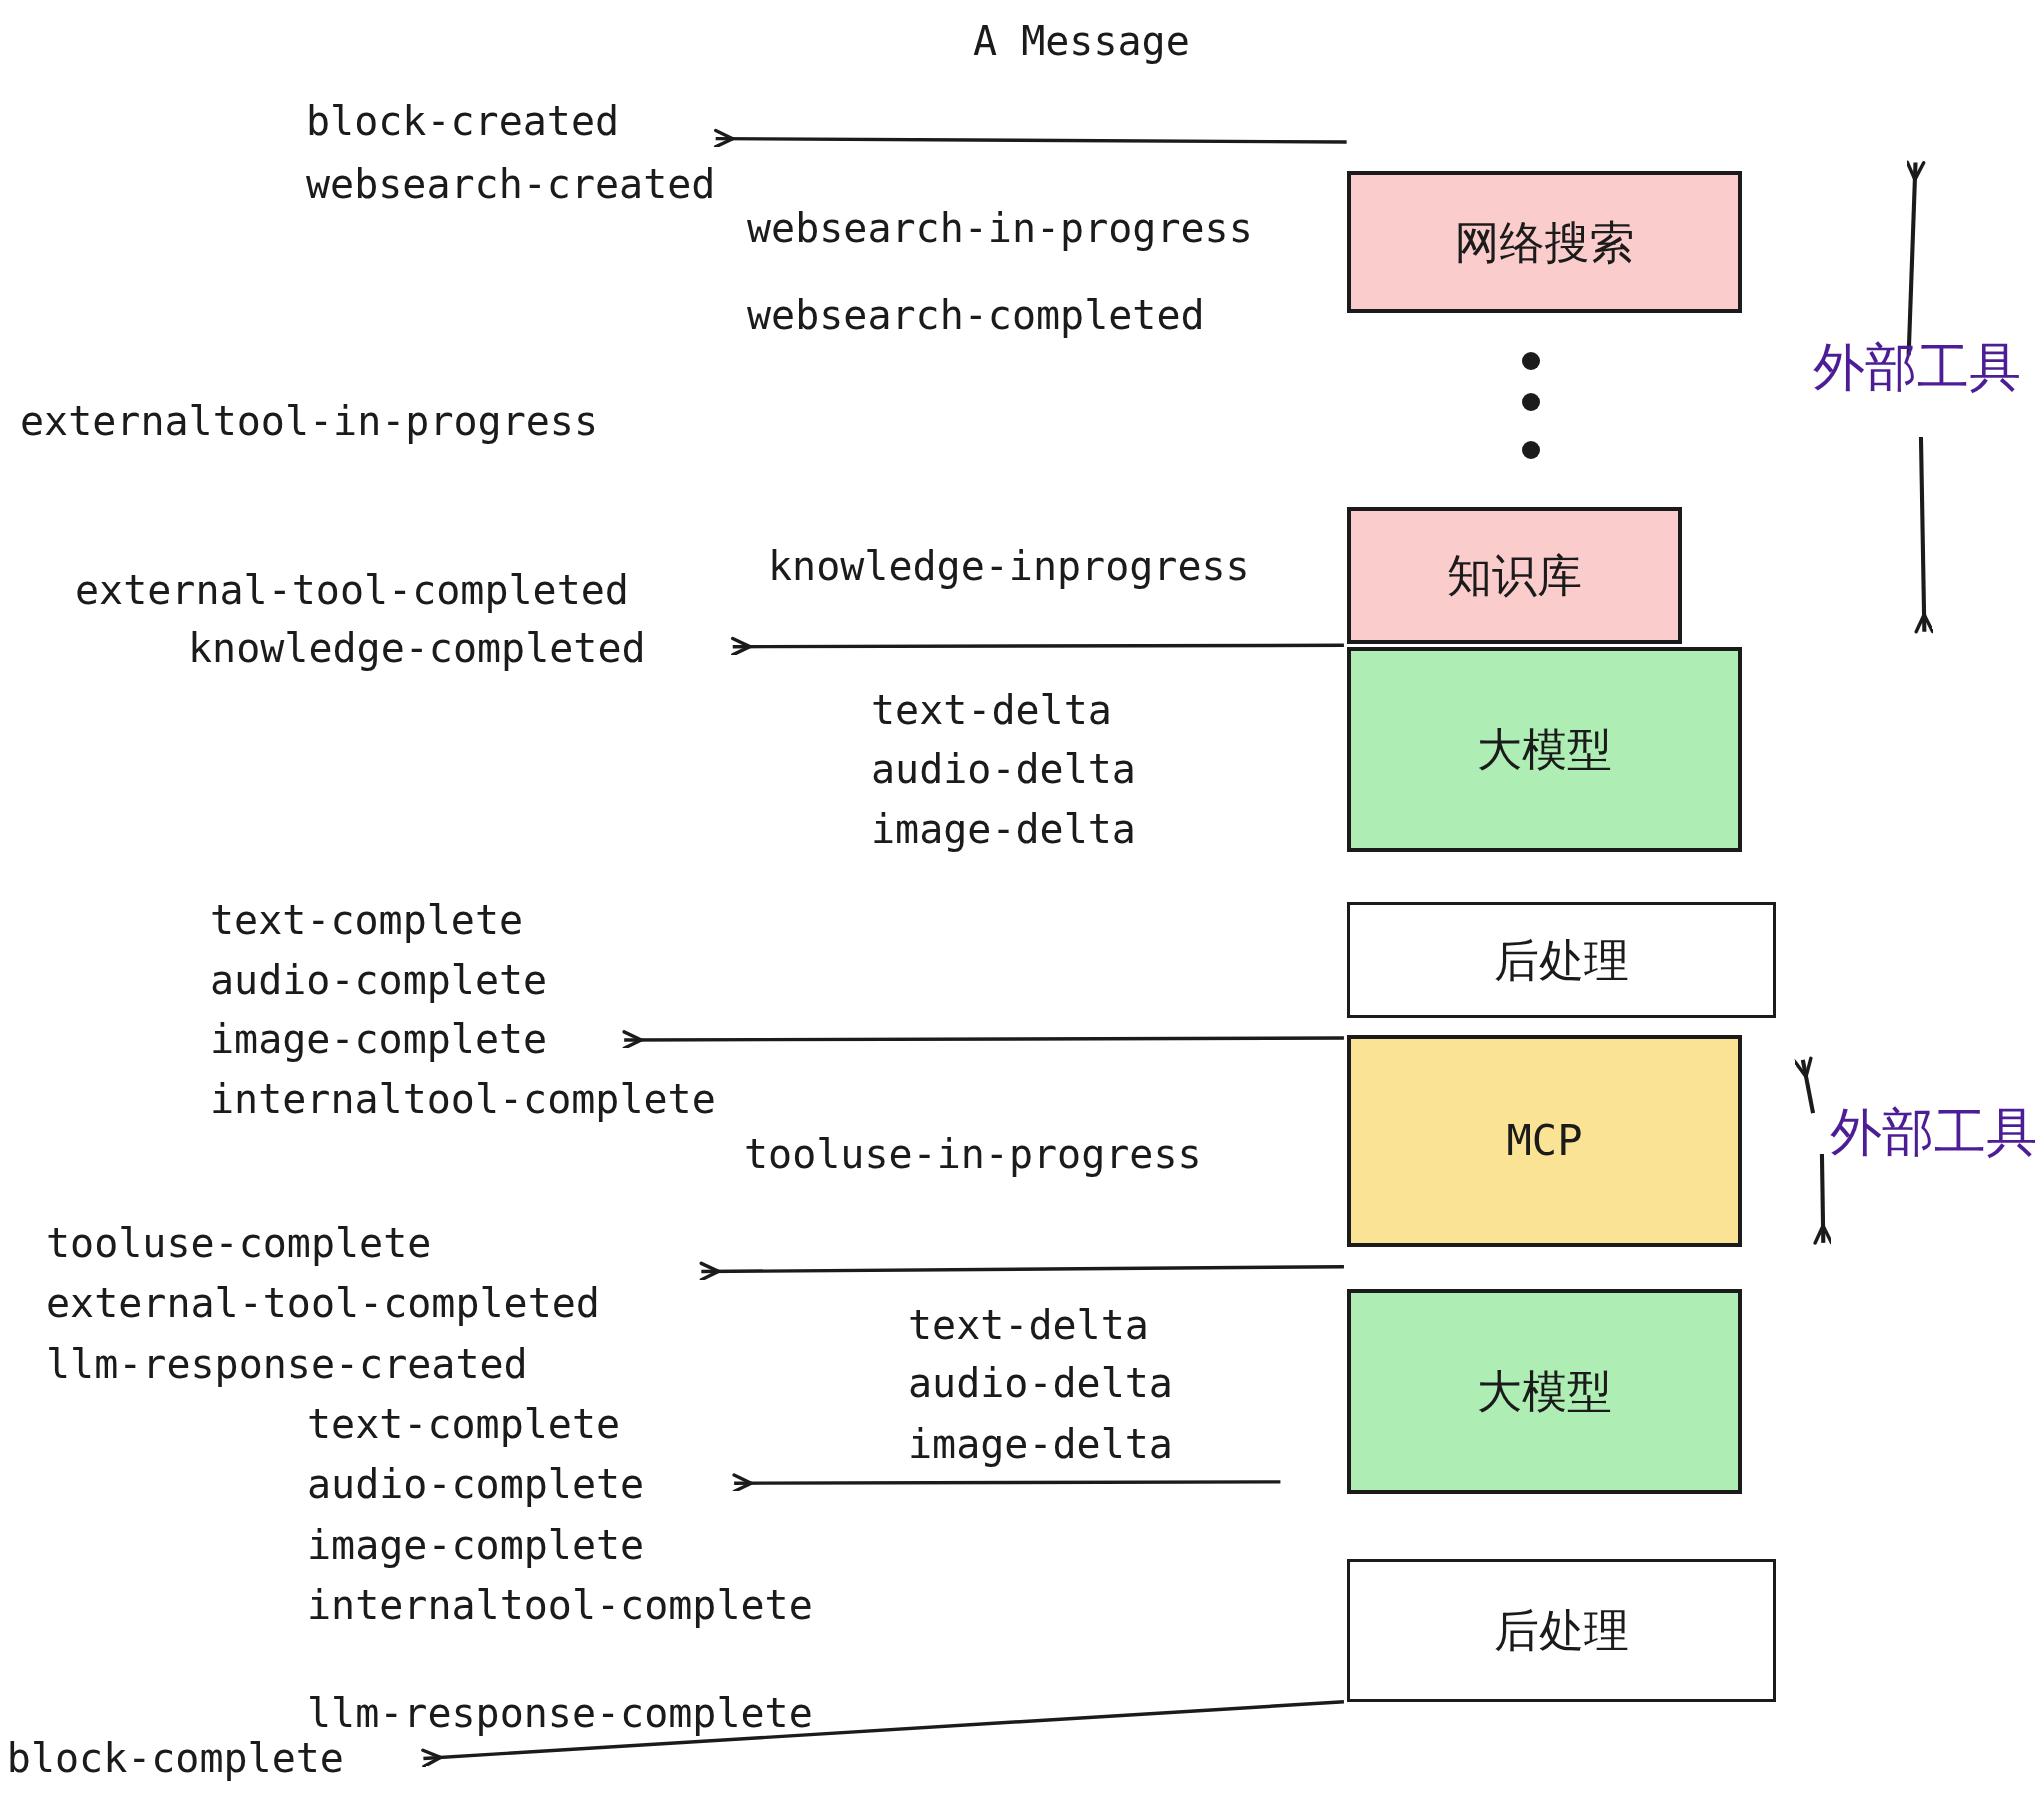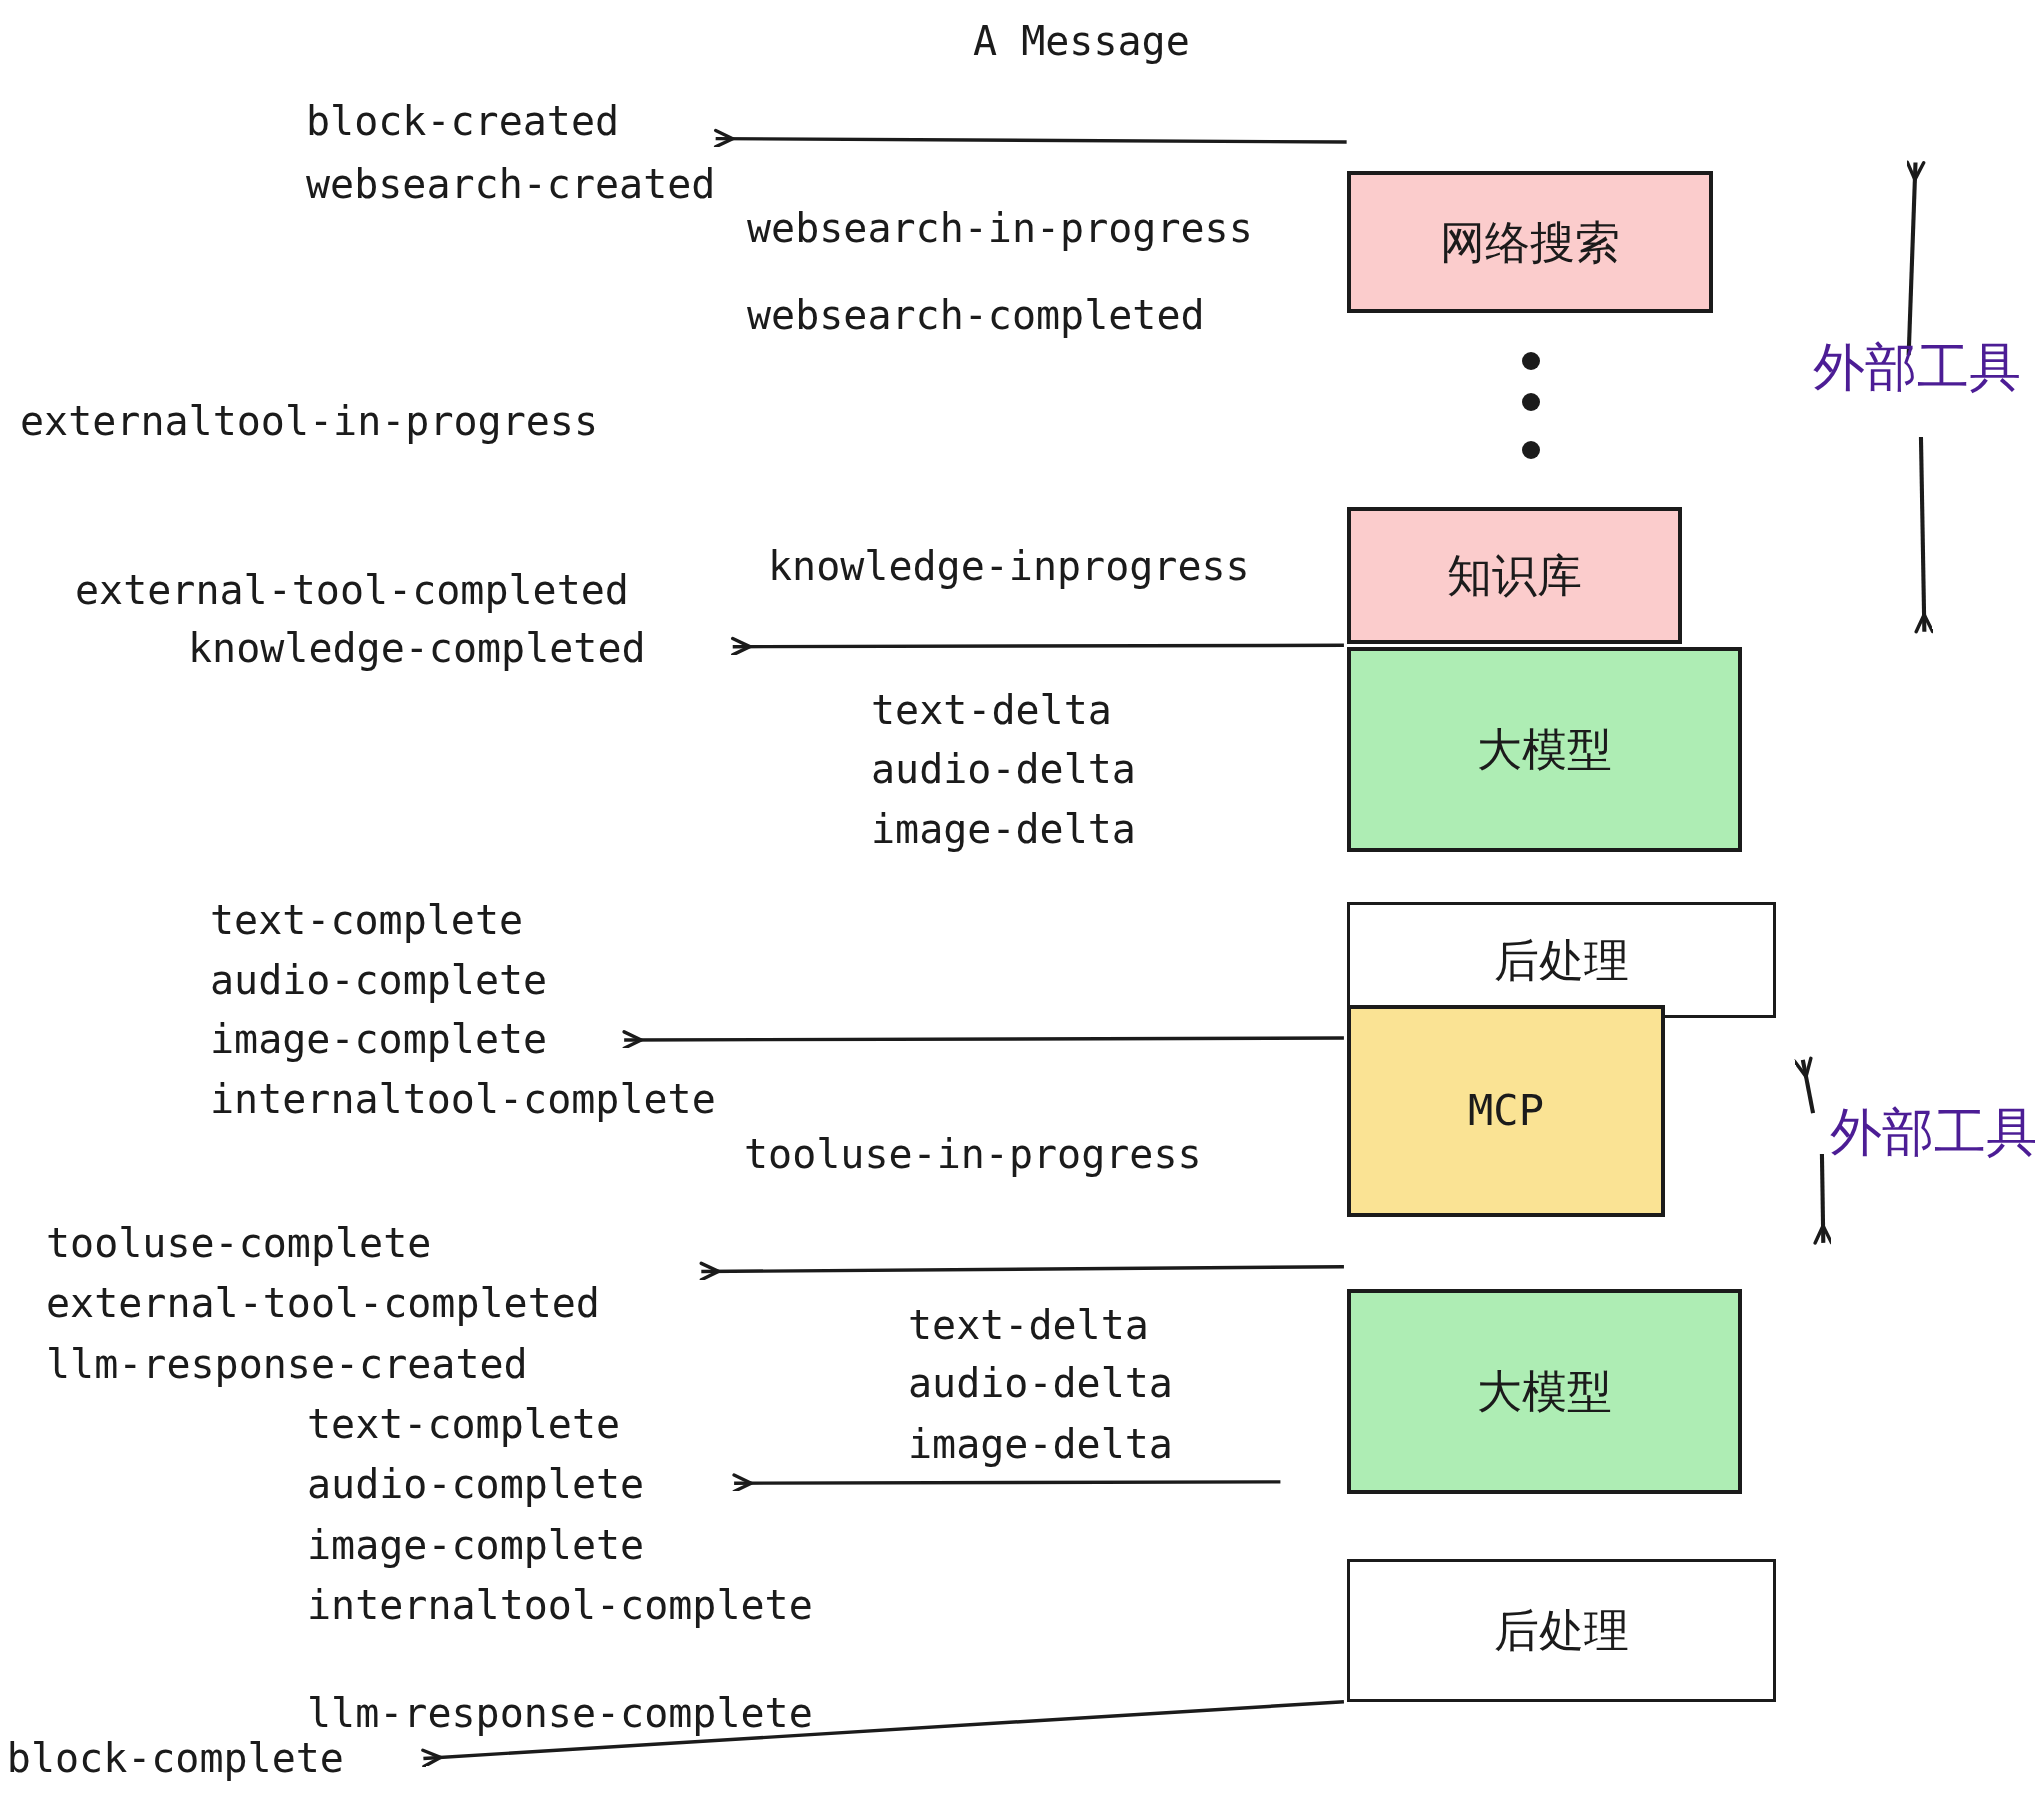--- a/index.html
+++ b/index.html
@@ -92,41 +92,41 @@
 
     <path d="M2795,520 L2805,238" fill="none" stroke="#1b1b1b" stroke-width="6" marker-end="url(#ah2)"></path>
     <path d="M2813,640 L2818,925" fill="none" stroke="#1b1b1b" stroke-width="6" marker-end="url(#ah2)"></path>
 
     <path d="M2655,1630 L2640,1552" fill="none" stroke="#1b1b1b" stroke-width="6" marker-end="url(#ah2)"></path>
     <path d="M2668,1690 L2670,1820" fill="none" stroke="#1b1b1b" stroke-width="6" marker-end="url(#ah2)"></path>
   </svg>
 
   <div class="title" style="left:973px;top:20.5px;">A Message</div>
 
-  <div class="nodebox" style="left:1347px;top:171px;width:366px;height:142px;background:#FBCCCC;">
+  <div class="nodebox" style="left:1347px;top:171px;width:395px;height:142px;background:#FBCCCC;">
     <span>网络搜索</span>
   </div>
 
   <div class="dot" style="left:1522px;top:352px;"></div>
   <div class="dot" style="left:1522px;top:393px;"></div>
   <div class="dot" style="left:1522px;top:441px;"></div>
 
   <div class="nodebox" style="left:1347px;top:507px;width:335px;height:137px;background:#FBCCCC;">
     <span>知识库</span>
   </div>
 
   <div class="nodebox" style="left:1347px;top:647px;width:395px;height:205px;background:#AEEDB4;">
     <span>大模型</span>
   </div>
 
   <div class="nodebox plain" style="left:1347px;top:902px;width:429px;height:116px;background:#FFFFFF;">
     <span>后处理</span>
   </div>
 
-  <div class="nodebox mono" style="left:1347px;top:1005px;width:318px;height:212px;background:#FAE394;">
+  <div class="nodebox mono" style="left:1347px;top:1035px;width:395px;height:212px;background:#FAE394;">
     <span>MCP</span>
   </div>
 
   <div class="nodebox" style="left:1347px;top:1289px;width:395px;height:205px;background:#AEEDB4;">
     <span>大模型</span>
   </div>
 
   <div class="nodebox plain" style="left:1347px;top:1559px;width:429px;height:143px;background:#FFFFFF;">
     <span>后处理</span>
   </div>

